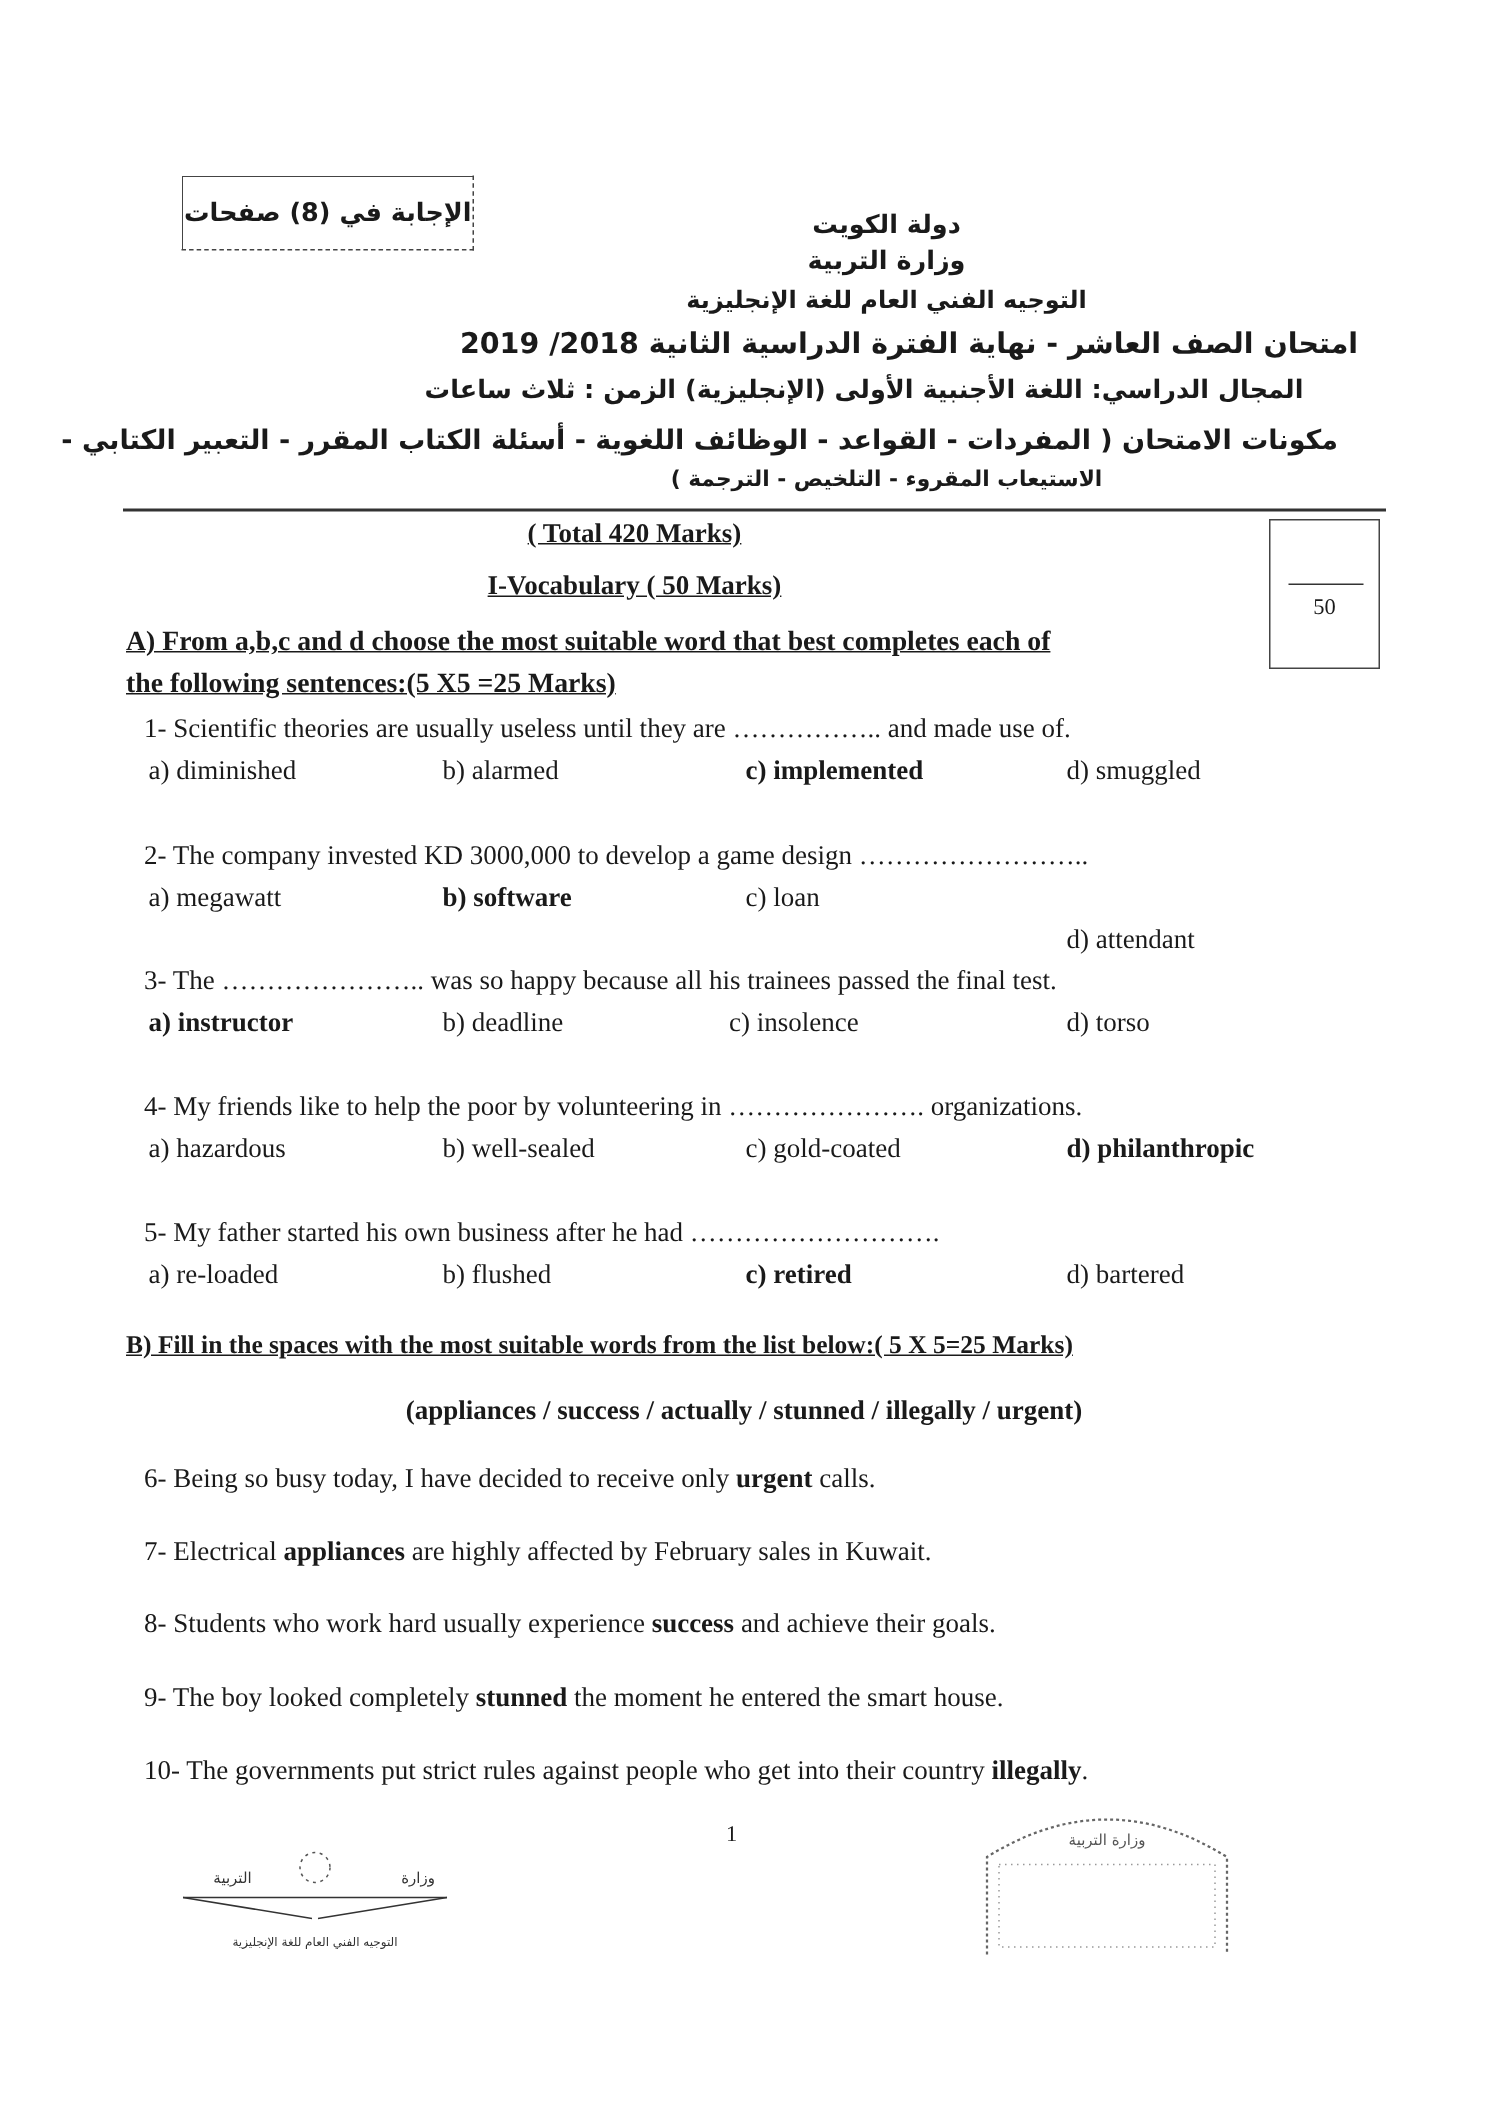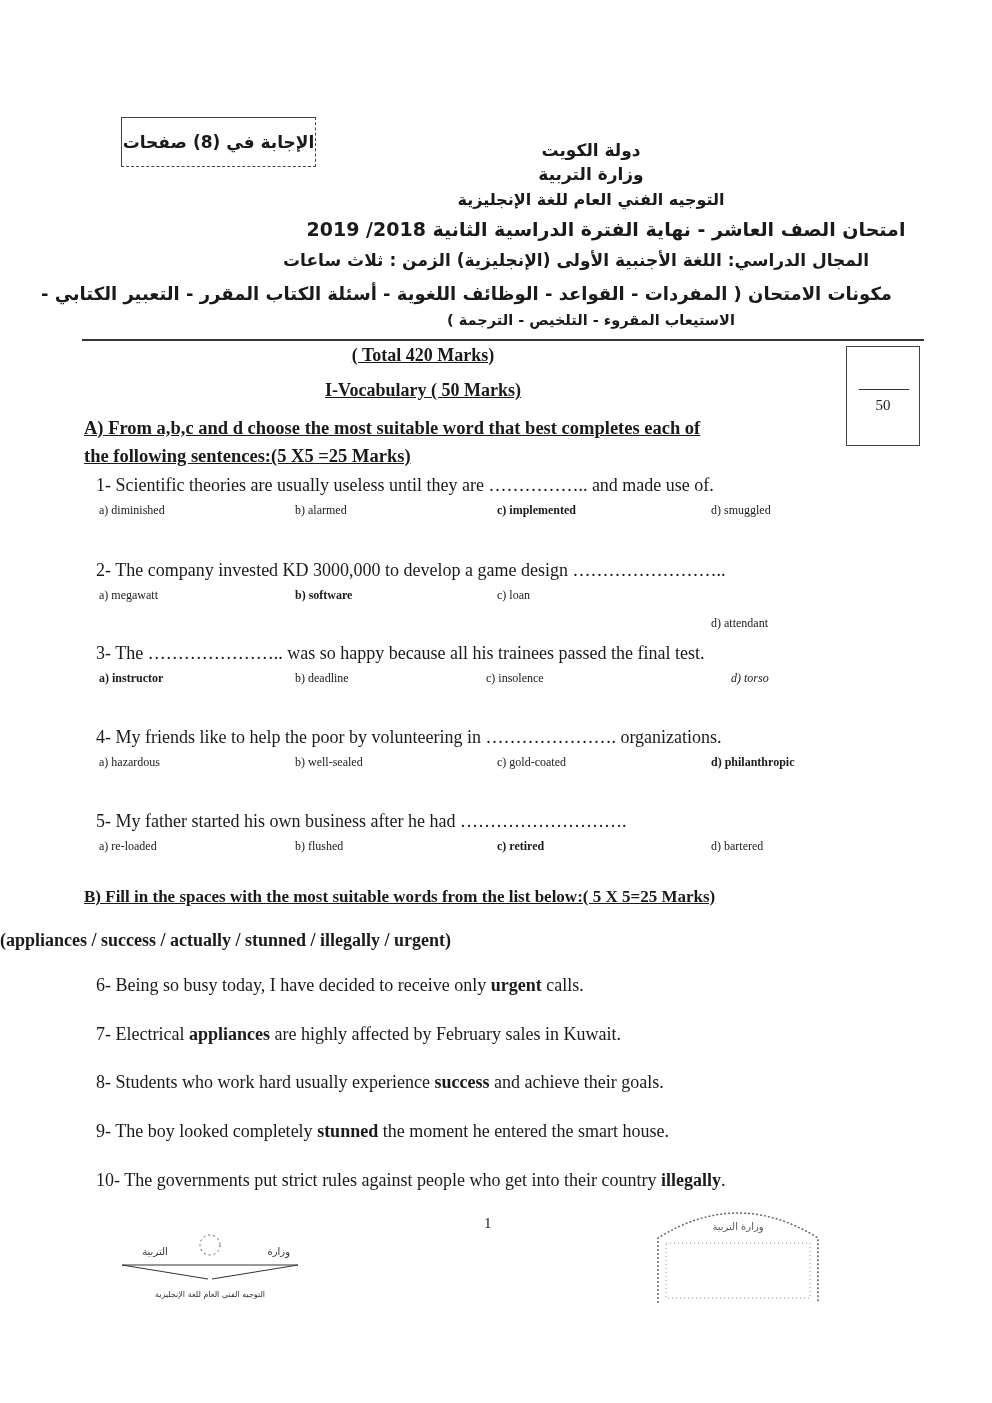--- a/index.html
+++ b/index.html
@@ -12,23 +12,23 @@
   .ar { direction:rtl; font-family:"DejaVu Sans",sans-serif; font-weight:bold; white-space:nowrap; }
   .hdr-line { position:absolute; left:0; right:0; text-align:center; }
   .rule { position:absolute; left:82px; width:842px; top:339px; border-top:2px solid #333; }
   .score-box { left:846px; top:346px; width:72px; height:98px; border:1px solid #444; }
   .score-line { position:absolute; left:12px; right:10px; top:42px; border-top:1px solid #333; }
   .score-val { position:absolute; left:0; right:0; top:50px; text-align:center; font-size:15px; }
   .center-title { position:absolute; left:0; width:846px; text-align:center; font-weight:bold; font-size:18px; }
   .center-title span { text-decoration:underline; }
   .instr { position:absolute; left:84px; font-weight:bold; font-size:18.5px; text-decoration:underline; white-space:nowrap; }
   .q { position:absolute; left:84px; font-size:18px; white-space:nowrap;margin-left:12px; }
-  .opt { position:absolute; font-size:12px; white-space:nowrap; }
+  .opt { position:absolute; font-size:18px; white-space:nowrap; }
   .opt b, .q b { font-weight:bold; }
-  .wordlist { position:absolute; left:0; width:992px; text-align:left; font-weight:bold; font-size:18px;font-family:Liberation Serif, serif; }
+  .wordlist { position:absolute; left:0; width:992px; text-align:center; font-weight:bold; font-size:18px;font-family:Liberation Serif, serif; }
   .pg { position:absolute; left:484px; top:1215px; font-size:15px; }
   .logo { left:120px; top:1215px; width:180px; height:90px; }
   .stamp { left:648px; top:1198px; width:180px; height:115px; }
 </style>
 </head>
 <body>
 
 <div class="abs pages-box">
   <span>الإجابة في (8) صفحات</span>
 </div>
@@ -62,21 +62,21 @@
     <div class="opt" style="top: 503px; left: 711px;">d) smuggled</div>
     <div class="q" style="top: 560px;">2- The company invested KD 3000,000 to develop a game design ……………………..</div>
     <div class="opt" style="top: 588px; left: 99px;">a) megawatt</div>
     <div class="opt" style="top: 588px; left: 295px; font-weight: bold;">b) software</div>
     <div class="opt" style="top: 588px; left: 497px;">c) loan</div>
     <div class="opt" style="top: 588px; left: 711px; margin-top: 28px;">d) attendant</div>
     <div class="q" style="top: 643px;">3- The ………………….. was so happy because all his trainees passed the final test.</div>
     <div class="opt" style="top: 671px; left: 99px; font-weight: bold;">a) instructor</div>
     <div class="opt" style="top: 671px; left: 295px;">b) deadline</div>
     <div class="opt" style="top: 671px; left: 486px;">c) insolence</div>
-    <div class="opt" style="top: 671px; left: 731px; font-style: italic;">d) torso</div>
+    <div class="opt" style="top: 671px; left: 711px;">d) torso</div>
     <div class="q" style="top: 727px;">4- My friends like to help the poor by volunteering in …………………. organizations.</div>
     <div class="opt" style="top: 755px; left: 99px;">a) hazardous</div>
     <div class="opt" style="top: 755px; left: 295px;">b) well-sealed</div>
     <div class="opt" style="top: 755px; left: 497px;">c) gold-coated</div>
     <div class="opt" style="top: 755px; left: 711px; font-weight: bold;">d) philanthropic</div>
     <div class="q" style="top: 811px; text-align: center;">5- My father started his own business after he had ……………………….</div>
     <div class="opt" style="top: 839px; left: 99px;">a) re-loaded</div>
     <div class="opt" style="top: 839px; left: 295px;">b) flushed</div>
     <div class="opt" style="top: 839px; left: 497px; font-weight: bold;">c) retired</div>
     <div class="opt" style="top: 839px; left: 711px;">d) bartered</div>

